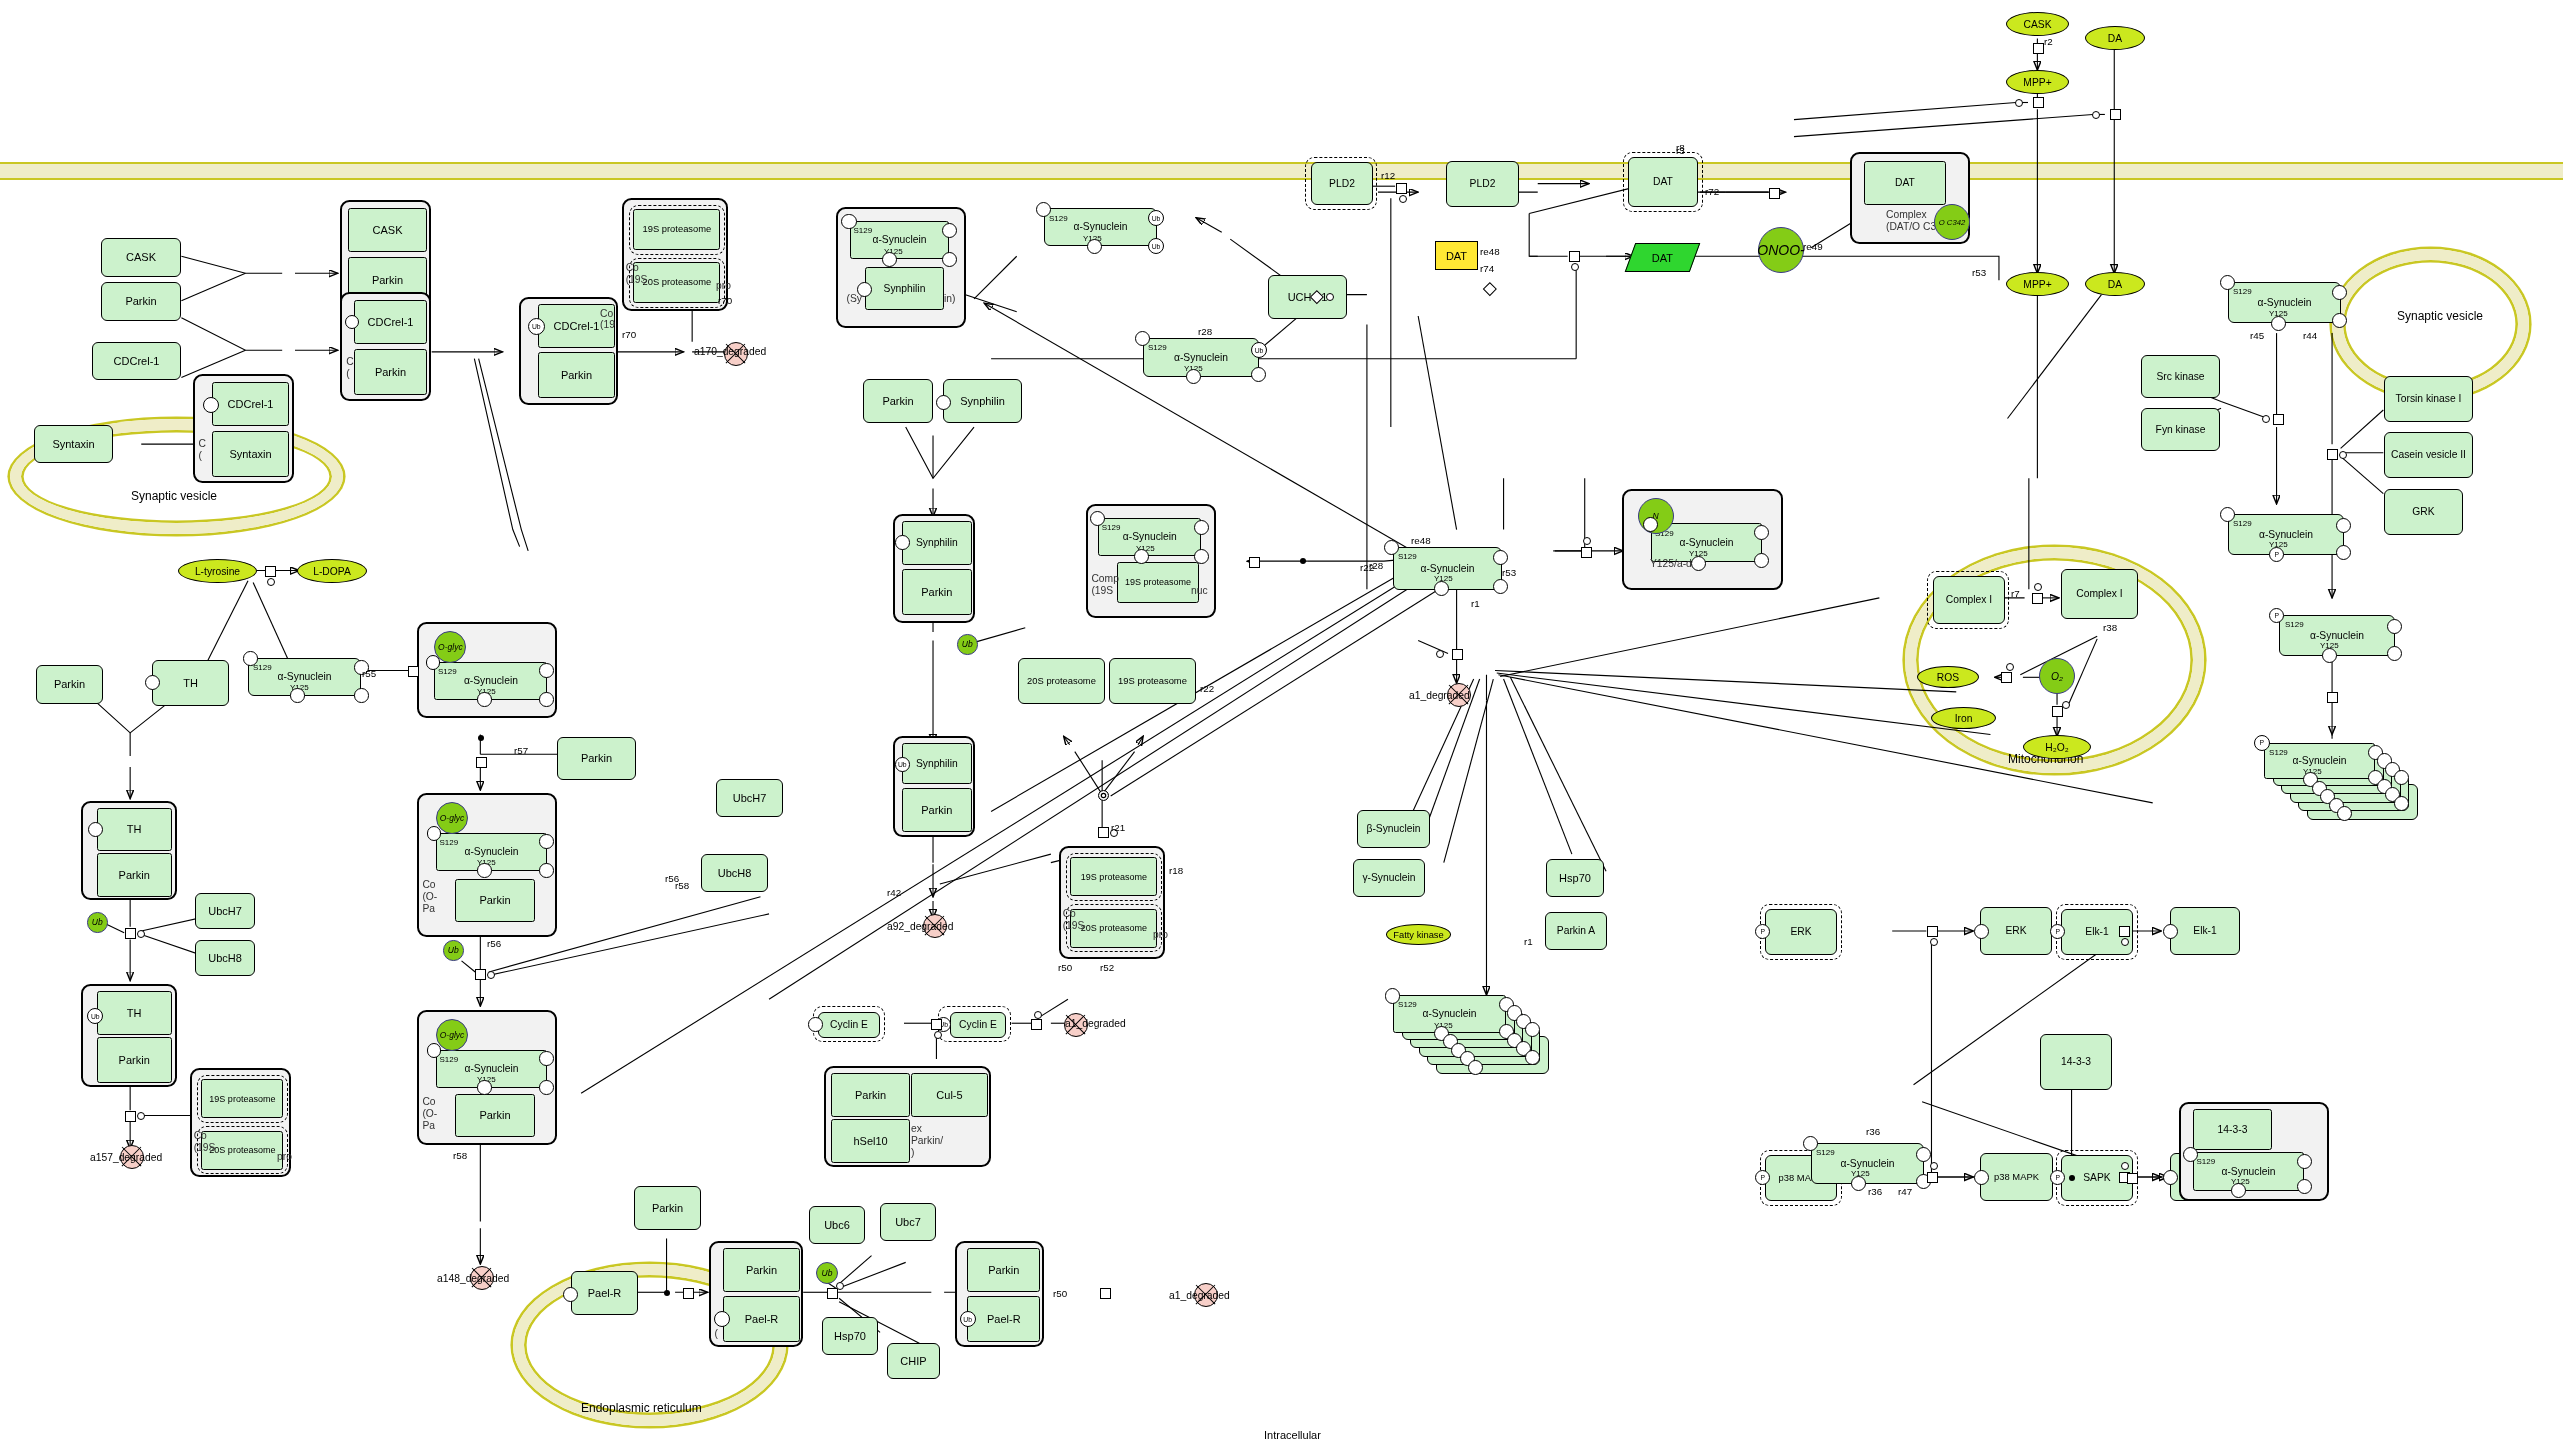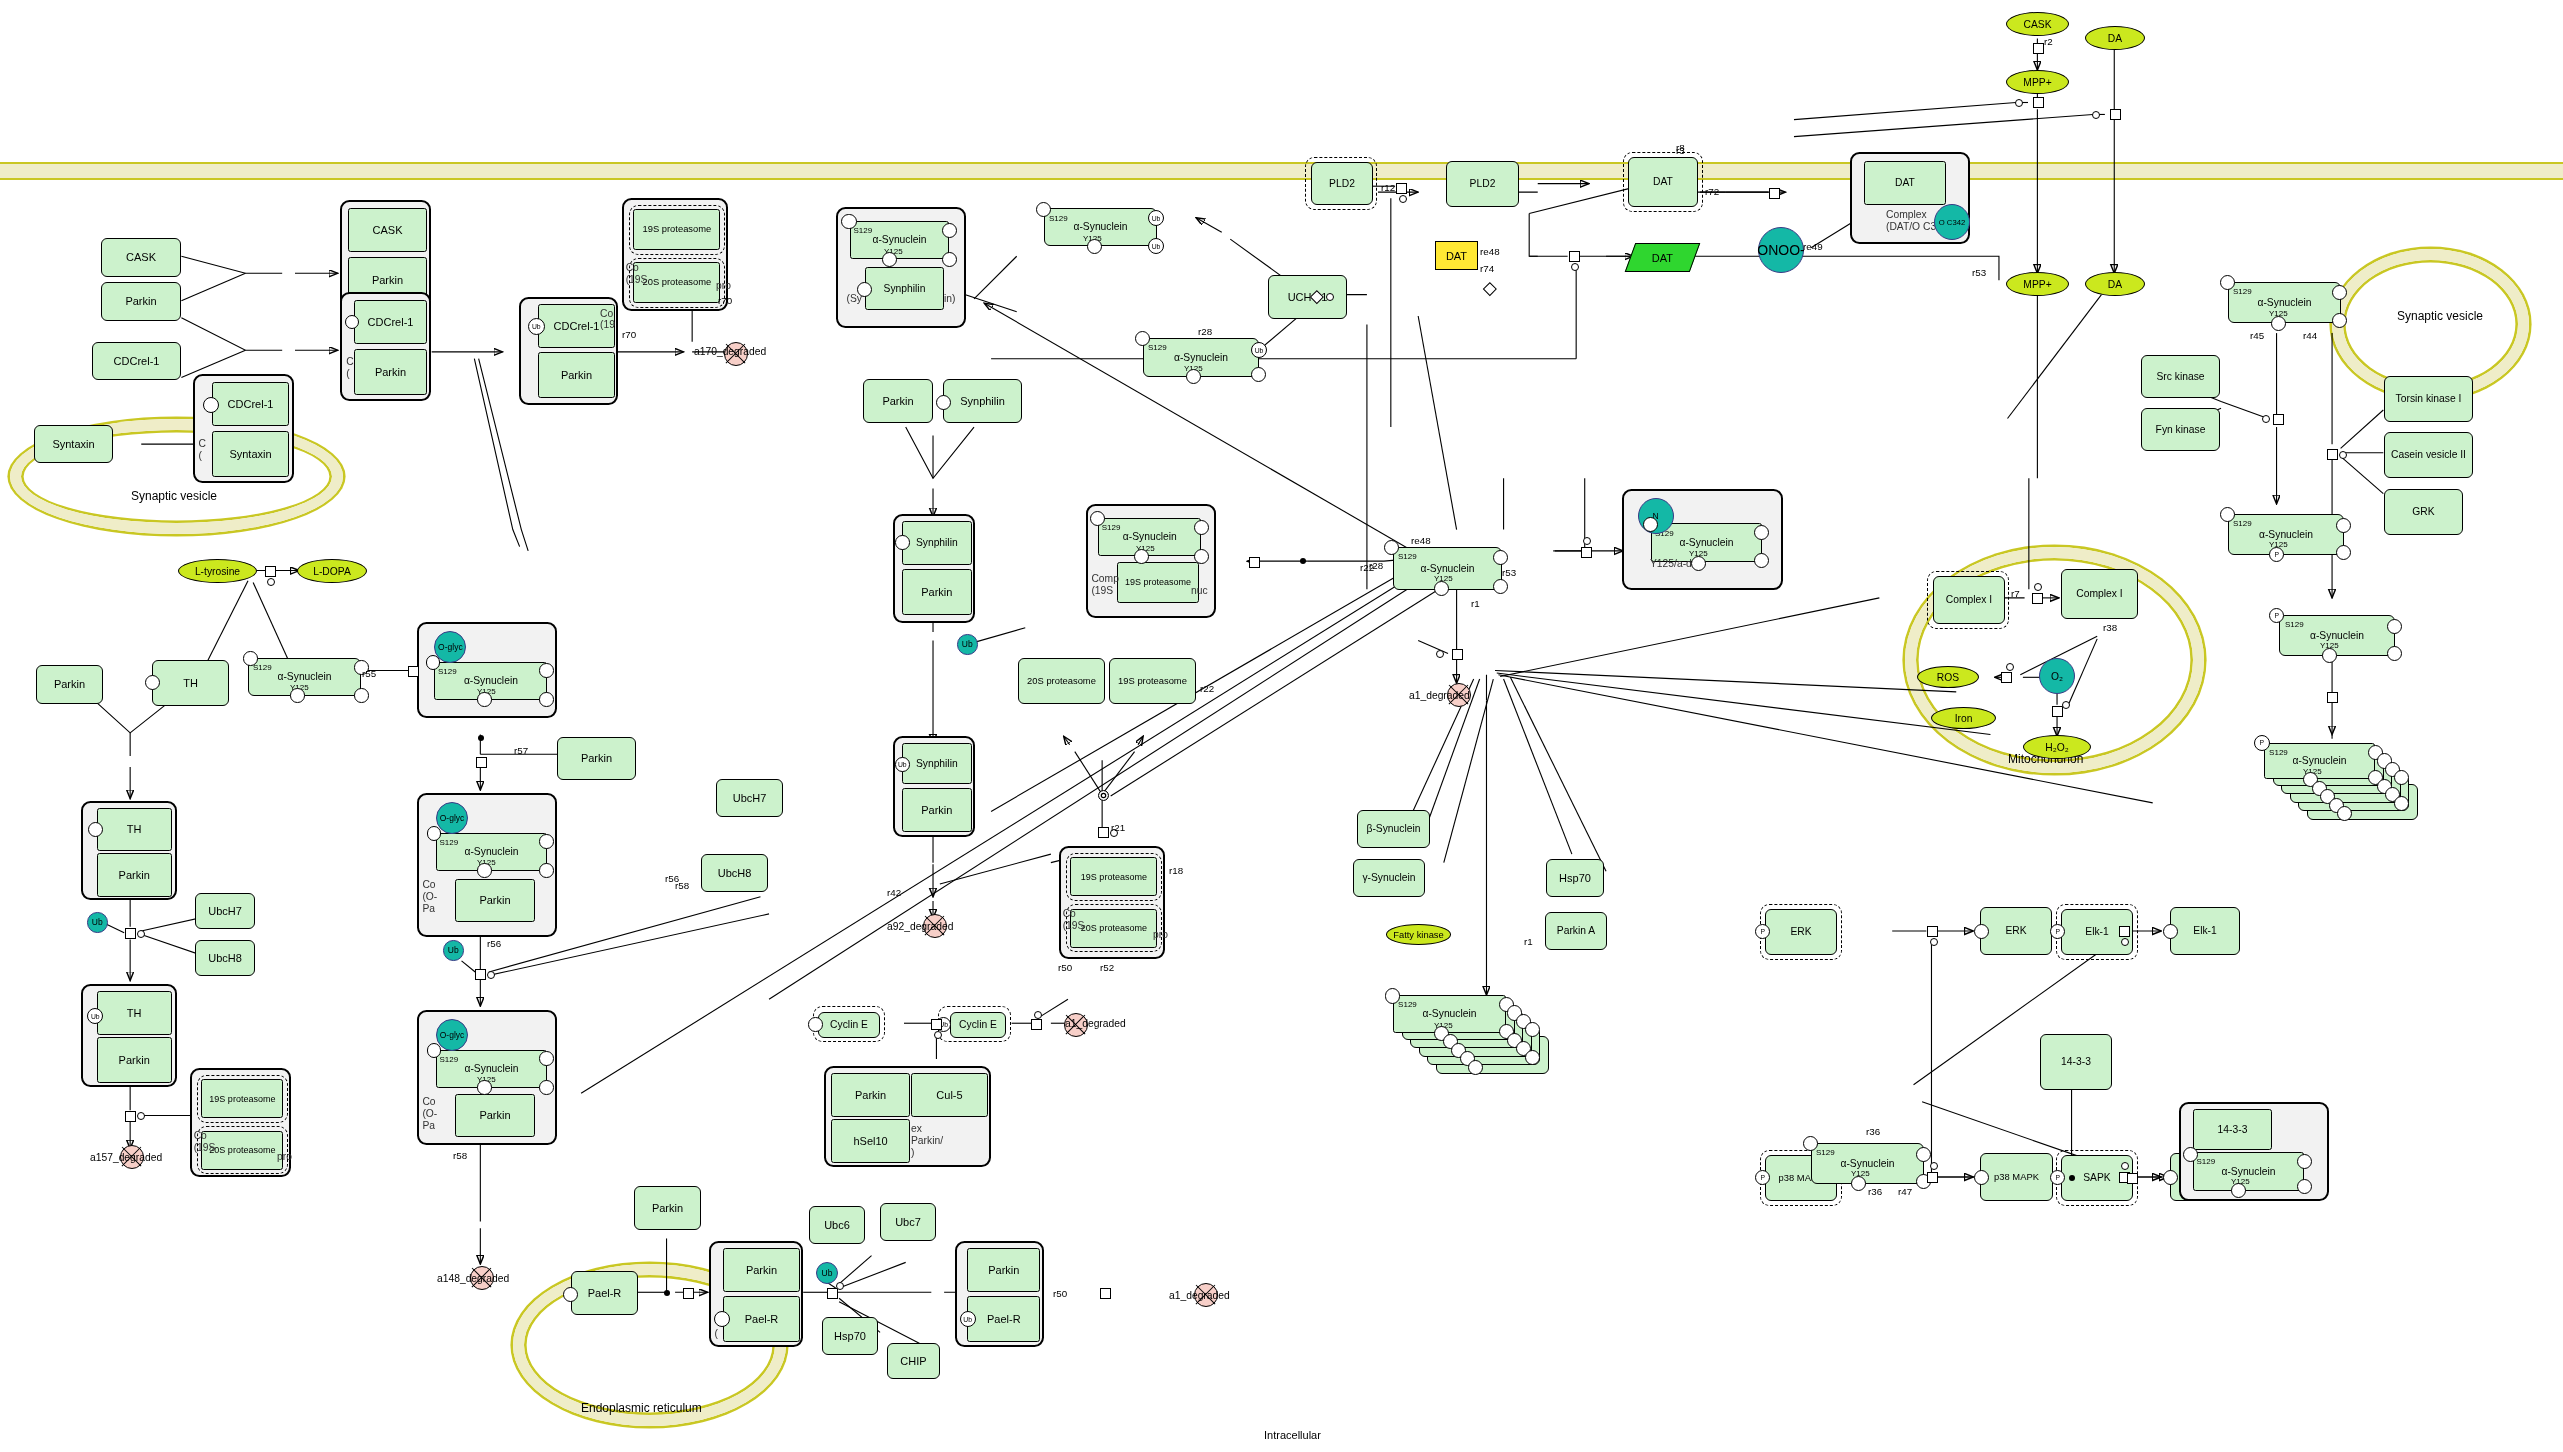--- a/index.html
+++ b/index.html
@@ -34,21 +34,21 @@
         font-size:11px;transform:skewX(-20deg);}
   .para span{transform:skewX(20deg);}
 
   
   .srcnode{position:absolute;box-sizing:border-box;background:#ffe834;border:0.9px solid #000;
            display:flex;align-items:center;justify-content:center;font-size:11px;}
 
   
   .sv{position:absolute;box-sizing:border-box;background:#fff;border:1px solid #000;border-radius:50%;
       display:flex;align-items:center;justify-content:center;font-size:6.8px;z-index:6;}
-  .sv.bigblue{background:#14b8a6;border-color:#3a3a86;font-size:8.5px;}
+  .sv.bigblue{background:#84cc16;border-color:#3a3a86;font-size:8.5px;font-style:italic;}
 
   
   .res{position:absolute;font-size:8px;color:#000;z-index:5;}
 
   
   .proc{position:absolute;width:9.4px;height:9.4px;background:#fff;border:1px solid #000;z-index:7;}
   .proc.dblcirc{border-radius:50%;width:9.4px;height:9.4px;box-shadow:inset 0 0 0 1.7px #fff,inset 0 0 0 2.9px #000;}
   .proc.diamond{transform:rotate(45deg);width:7.7px;height:7.7px;}
 
   
@@ -674,21 +674,21 @@
     <div class="sv" style="left:132px;top:27px;width:15.4px;height:15.4px;"></div>
     <div class="sv" style="left:132px;top:55px;width:15.4px;height:15.4px;"></div>
     <div class="sv" style="left:50px;top:39px;width:15.4px;height:15.4px;"></div>
     <div class="sv" style="left:58px;top:48px;width:15.4px;height:15.4px;"></div>
     <div class="sv" style="left:67px;top:56px;width:15.4px;height:15.4px;"></div>
     <div class="sv" style="left:75px;top:65px;width:15.4px;height:15.4px;"></div>
   </div>
 
   <div class="dashwrap" style="left:1305px;top:157px;width:72px;height:53px;"></div>
   <div class="node" style="left:1311px;top:162px;width:62px;height:43px;font-size:10.3px;">PLD2</div>
-  <span class="rid" style="left:1381px;top:182px;">r12</span>
+  <span class="rid" style="left:1381px;top:170px;">r12</span>
   <div class="proc" style="left:1396px;top:183px;"></div>
   <div class="port" style="left:1399px;top:195px;"></div>
   <div class="node" style="left:1446px;top:161px;width:73px;height:46px;font-size:10.3px;">PLD2</div>
 
   <div class="dashwrap" style="left:1623px;top:152px;width:80px;height:60px;"></div>
   <div class="node" style="left:1628px;top:157px;width:70px;height:50px;font-size:10.3px;">DAT</div>
   <span class="rid" style="left:1676px;top:145px;">r3</span>
   <span class="rid" style="left:1676px;top:142px;">r8</span>
   <span class="rid" style="left:1705px;top:186px;">r72</span>
   <div class="proc" style="left:1769px;top:188px;"></div>

